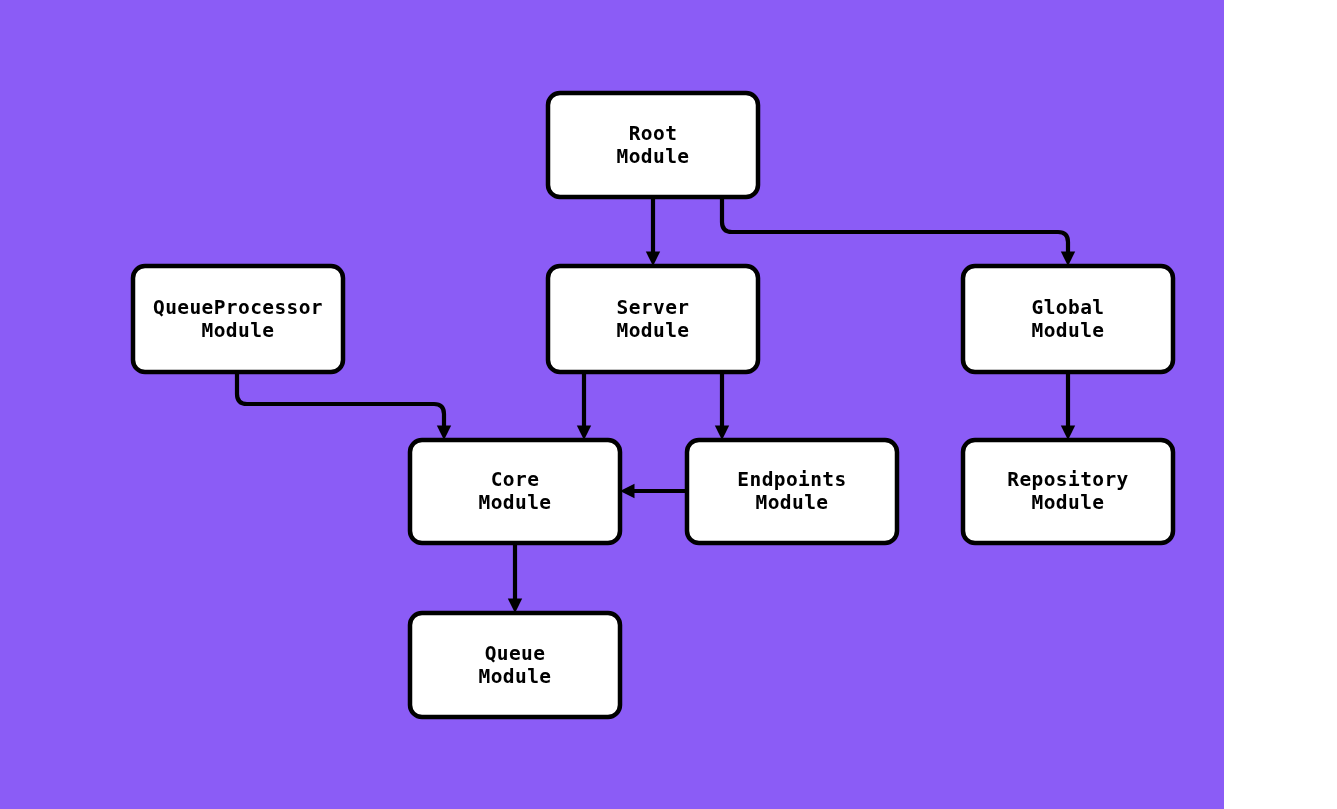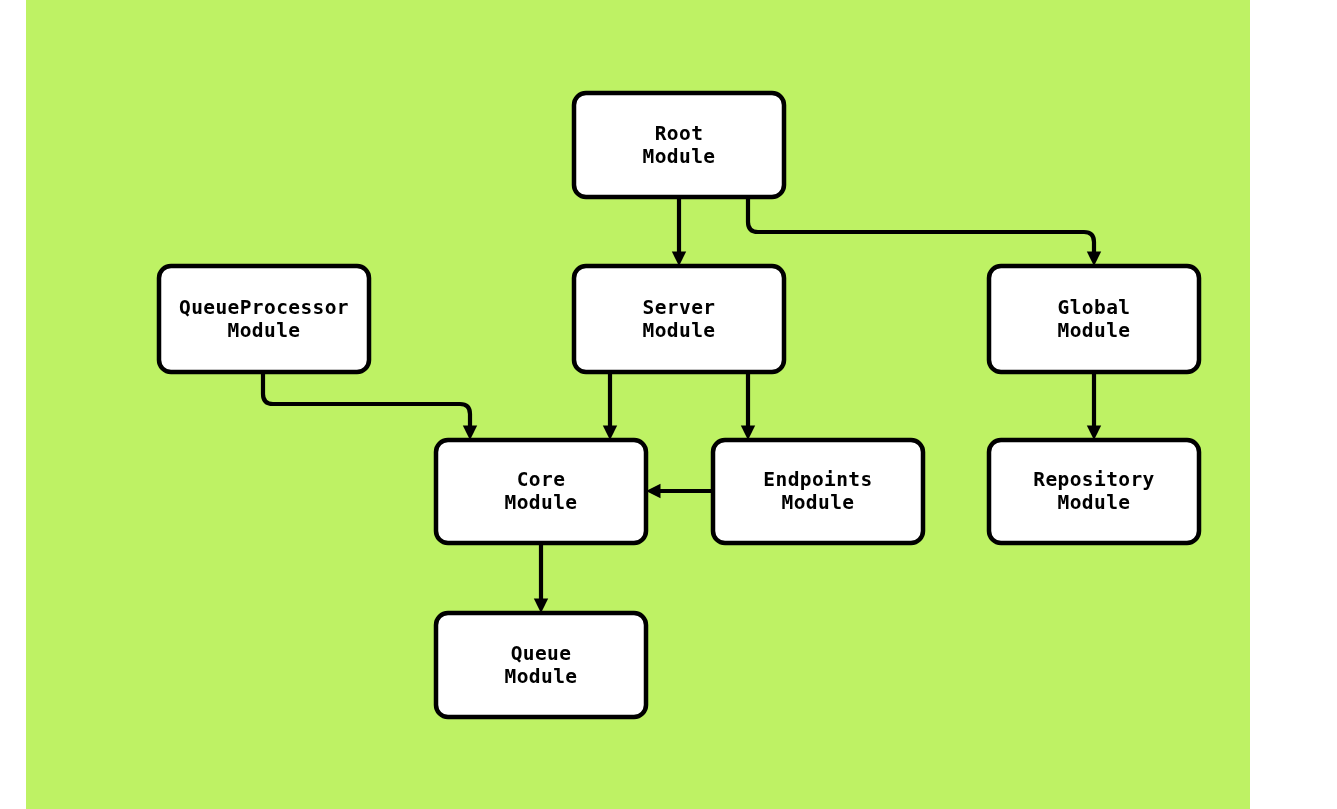--- a/index.html
+++ b/index.html
@@ -10,22 +10,21 @@
   body {
     width: 1337px;
     height: 809px;
     overflow: hidden;
     font-family: "DejaVu Sans Mono", "Liberation Mono", monospace;
   }
   #diagram-root {
     position: relative;
     width: 1224px;
     height: 809px;
-    background: #bef264;
-    margin-left: 26px;
+    background: #8b5cf6;
   }
   svg#graph {
     display: block;
     width: 1337px;
     height: 809px;
   }
   .node-box {
     fill: #ffffff;
     stroke: #000000;
     stroke-width: 4.5;

